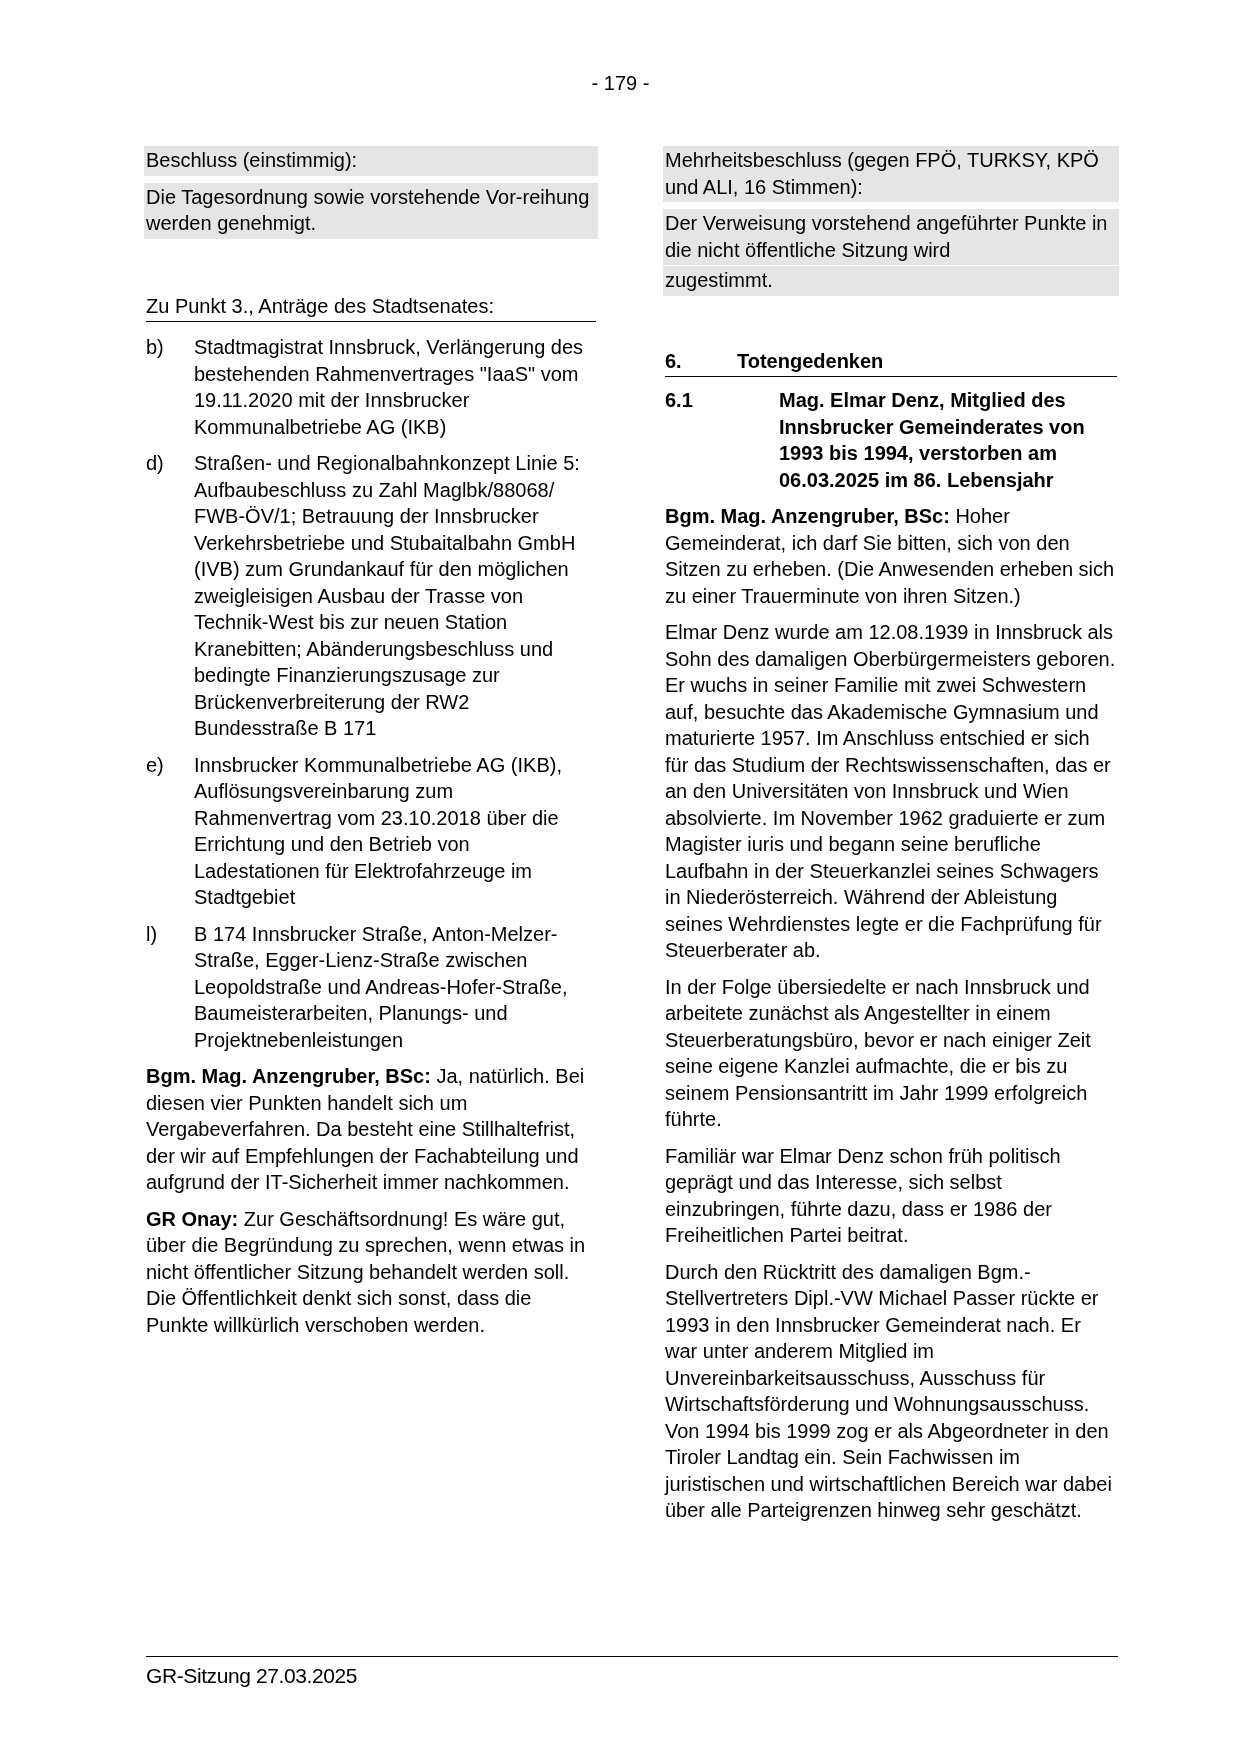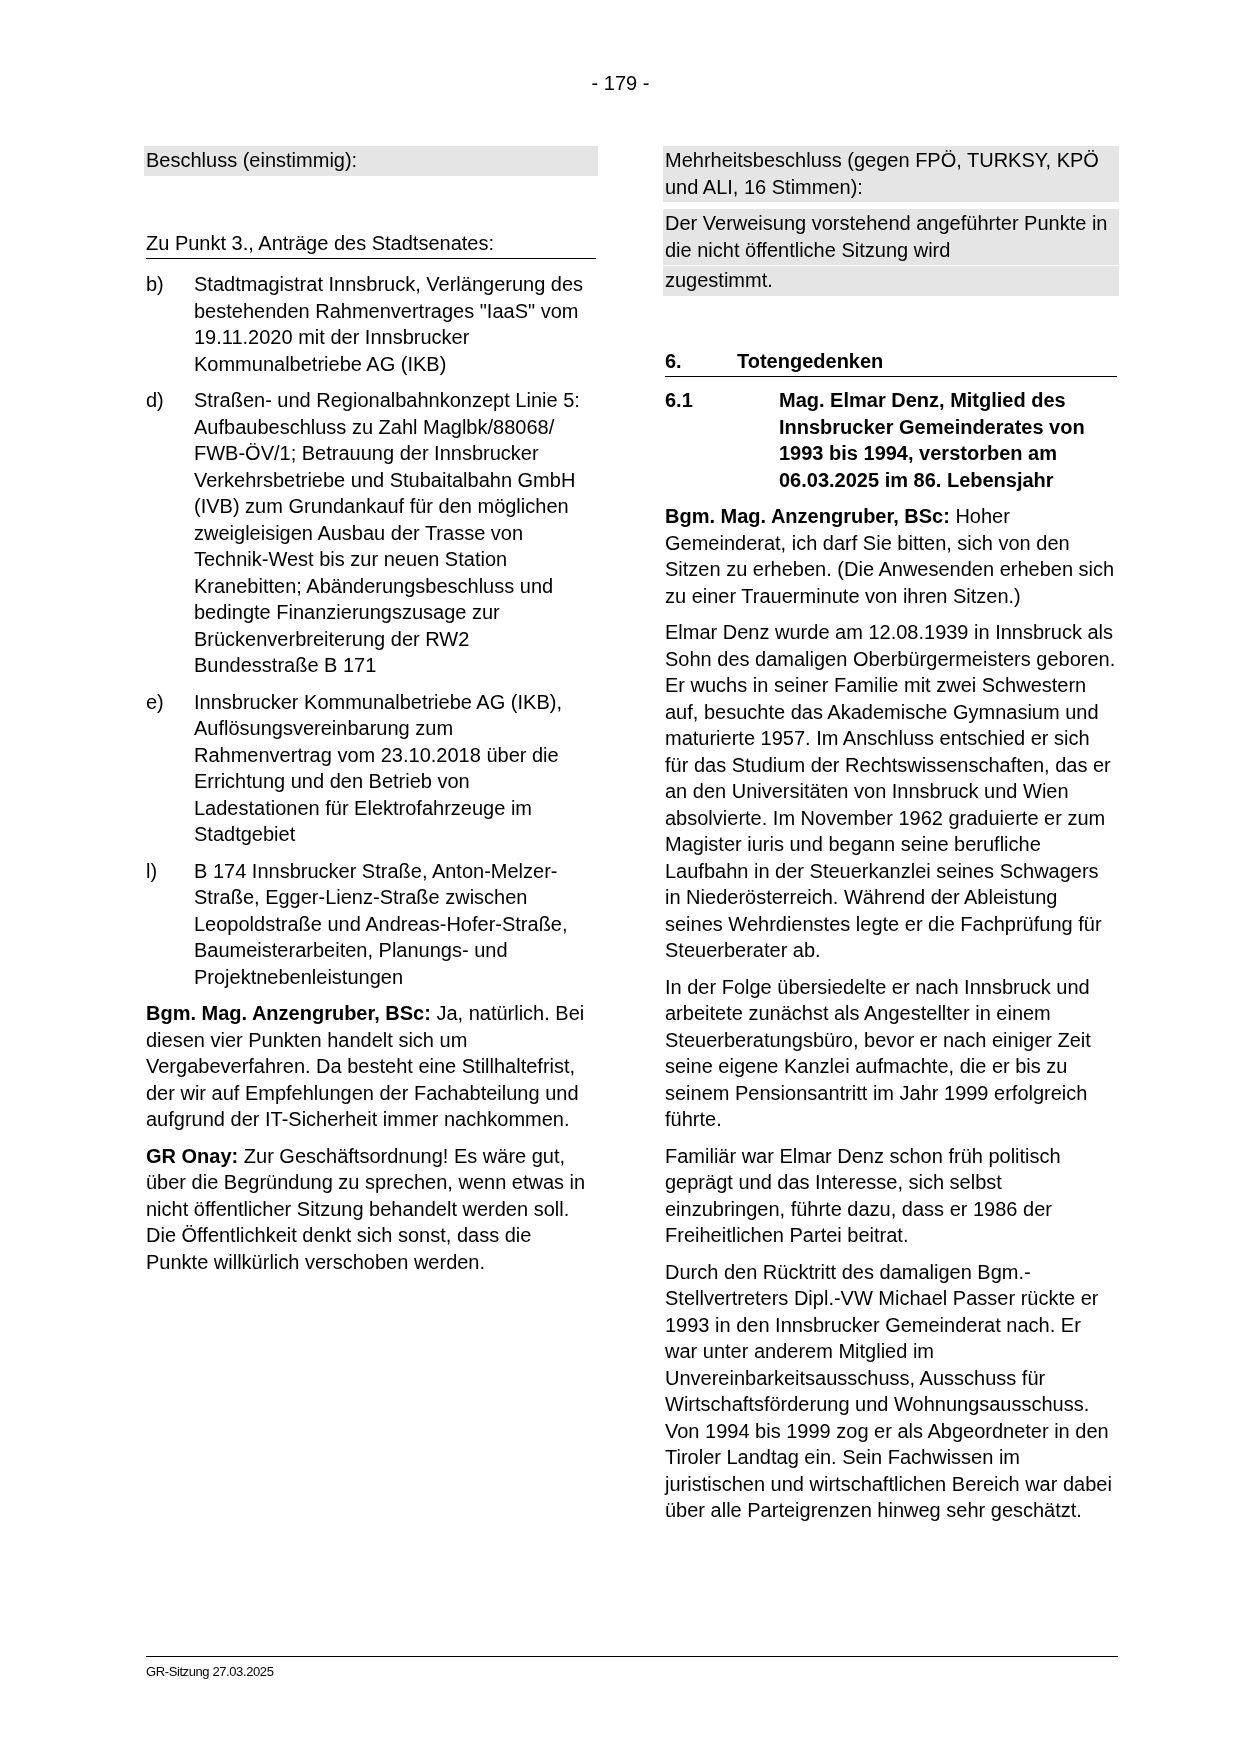--- a/index.html
+++ b/index.html
@@ -41,32 +41,33 @@
     .sub-head { display: flex; font-weight: bold; margin-bottom: 10px; gap: 42px; }
     .sub-head .num { width: 72px; flex: 0 0 72px; }
     .sub-head .txt { flex: 1; }
     .speaker { font-weight: bold; }
 
     .footer-line {
       position: absolute; top: 1656px; left: 146px; width: 972px;
       border-top: 1px solid #000;
     }
     .footer-text {
-      position: absolute; top: 1664px; left: 146px; font-size: 13px;
+      position: absolute; top: 1664px; left: 146px; font-size: 21px;
       letter-spacing: -0.4px;
     }
   </style>
 </head>
 <body>
 
 <div class="page-number">- 179 -</div>
 
 <div class="col col-left">
   <div class="shaded-block">
     <div class="shaded">Beschluss (einstimmig):</div>
+    <div class="shaded gap">Die Tagesordnung sowie vorstehende Vor-reihung werden genehmigt.</div>
   </div>
 
   <div class="spacer-lg"></div>
 
   <div class="underline-head">Zu Punkt 3., Anträge des Stadtsenates:</div>
 
   <div class="list-item">
     <span class="marker">b)</span>
     <span class="txt">Stadtmagistrat Innsbruck, Verlängerung des bestehenden Rahmenvertrages "IaaS" vom 19.11.2020 mit der Innsbrucker Kommunalbetriebe AG (IKB)</span>
   </div>

